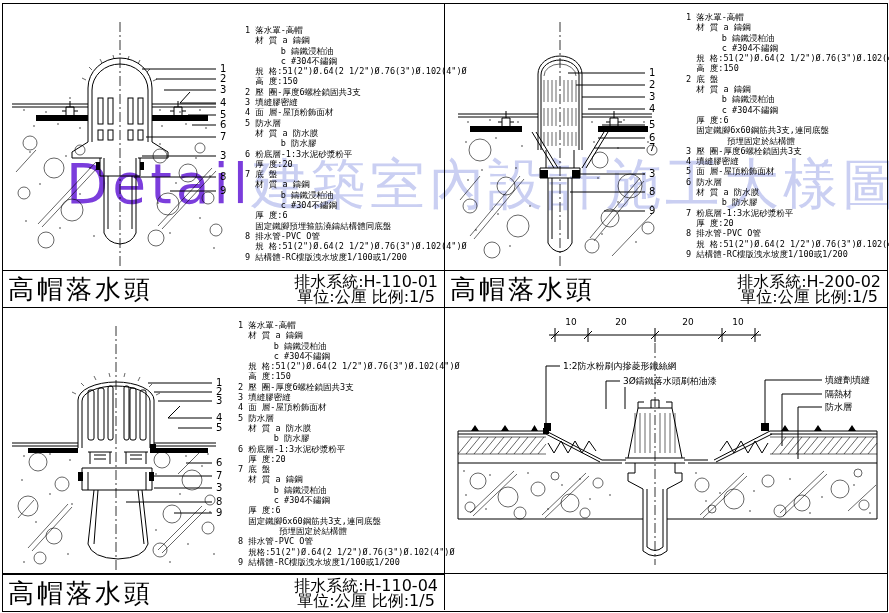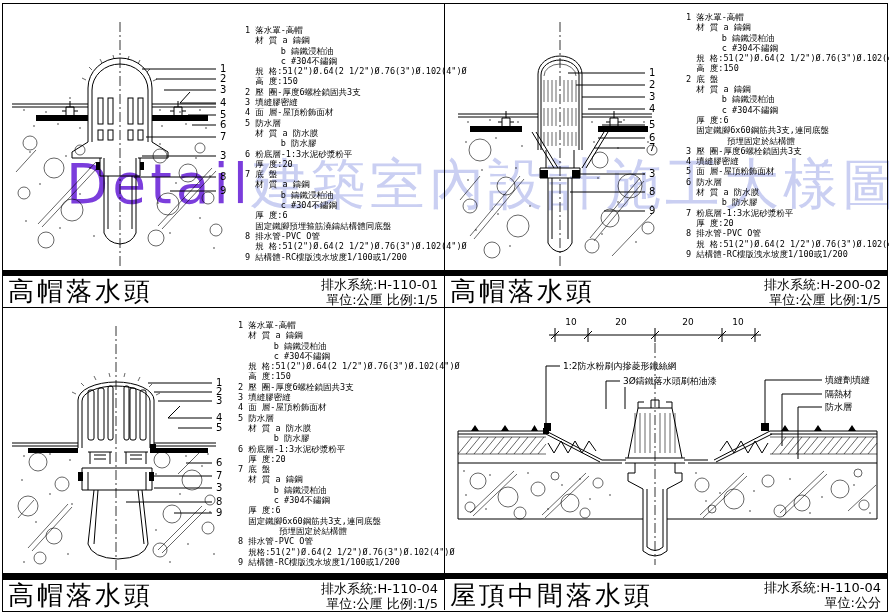--- a/index.html
+++ b/index.html
@@ -1,24 +1,24 @@
 <!DOCTYPE html>
 <html><head>
 <meta charset="utf-8">
 <style>
   html,body{margin:0;padding:0;background:#fff;}
   .sheet{position:relative;width:889px;height:613px;background:#fff;overflow:hidden;
          font-family:"DejaVu Sans",sans-serif;color:#000;}
   .bline{position:absolute;background:#000;}
   .b-outer{position:absolute;left:2px;top:3px;width:884px;height:607px;border:1px solid #000;}
   .panel{position:absolute;}
-  .titlebar{position:absolute;left:0;right:0;bottom:0;height:37px;border-top:6px solid #000000;
+  .titlebar{position:absolute;left:0;right:0;bottom:0;height:37px;border-top:1px solid #000000;
             display:flex;justify-content:space-between;align-items:center;padding:0 6px;box-sizing:border-box;}
   .ptitle{font-size:26px;letter-spacing:3px;white-space:nowrap;}
-  .pinfo{font-size:13px;line-height:15px;white-space:nowrap;text-align:right;margin-left:13px;}
+  .pinfo{font-size:16px;line-height:15px;white-space:nowrap;text-align:center;margin-left:13px;}
   .notes{position:absolute;font-family:"DejaVu Sans Mono","DejaVu Sans",monospace;
          font-size:8.5px;line-height:10.3px;white-space:pre;letter-spacing:0;}
   svg{position:absolute;overflow:visible;}
   .ln{stroke:#000;stroke-width:1;fill:none;}
   .thin{stroke:#000;stroke-width:.6;fill:none;}
   .fl{fill:#000;stroke:none;}
   .cl{stroke:#000;stroke-width:.8;fill:none;stroke-dasharray:10 3 2 3;}
   .dt{stroke:#000;stroke-width:1.3;stroke-linecap:round;fill:none;}
   svg text{font-family:"DejaVu Sans",sans-serif;fill:#000;}
   .co{font-size:10px;}
@@ -409,22 +409,15 @@
       <g>
         <path class="ln" d="M110,53 H96 V118 M170,68 H156 V96 M175,74 V96 M372,67 H315 V110 M372,81 H332 V133 M372,94 H348 V146"></path>
         <rect class="fl" x="93" y="115" width="6" height="6"></rect>
       </g>
       <text class="lbl" x="113" y="56">1:2防水粉刷內摻菱形鐵絲網</text>
       <text class="lbl" x="173" y="71">3Ø鑄鐵落水頭刷柏油漆</text>
       <text class="lbl" x="375" y="70">填縫劑填縫</text>
       <text class="lbl" x="375" y="84">隔熱材</text>
       <text class="lbl" x="375" y="97">防水層</text>
     </svg>
-    <div class="titlebar" style="height:38px;">
-      <div class="ptitle">屋頂中間落水頭</div>
-      <div class="pinfo">
-        <div>排水系統:H-110-04</div>
-        <div>單位:公分</div>
-      </div>
-    </div>
   </div>
 
 </div>
 
 </body></html>

